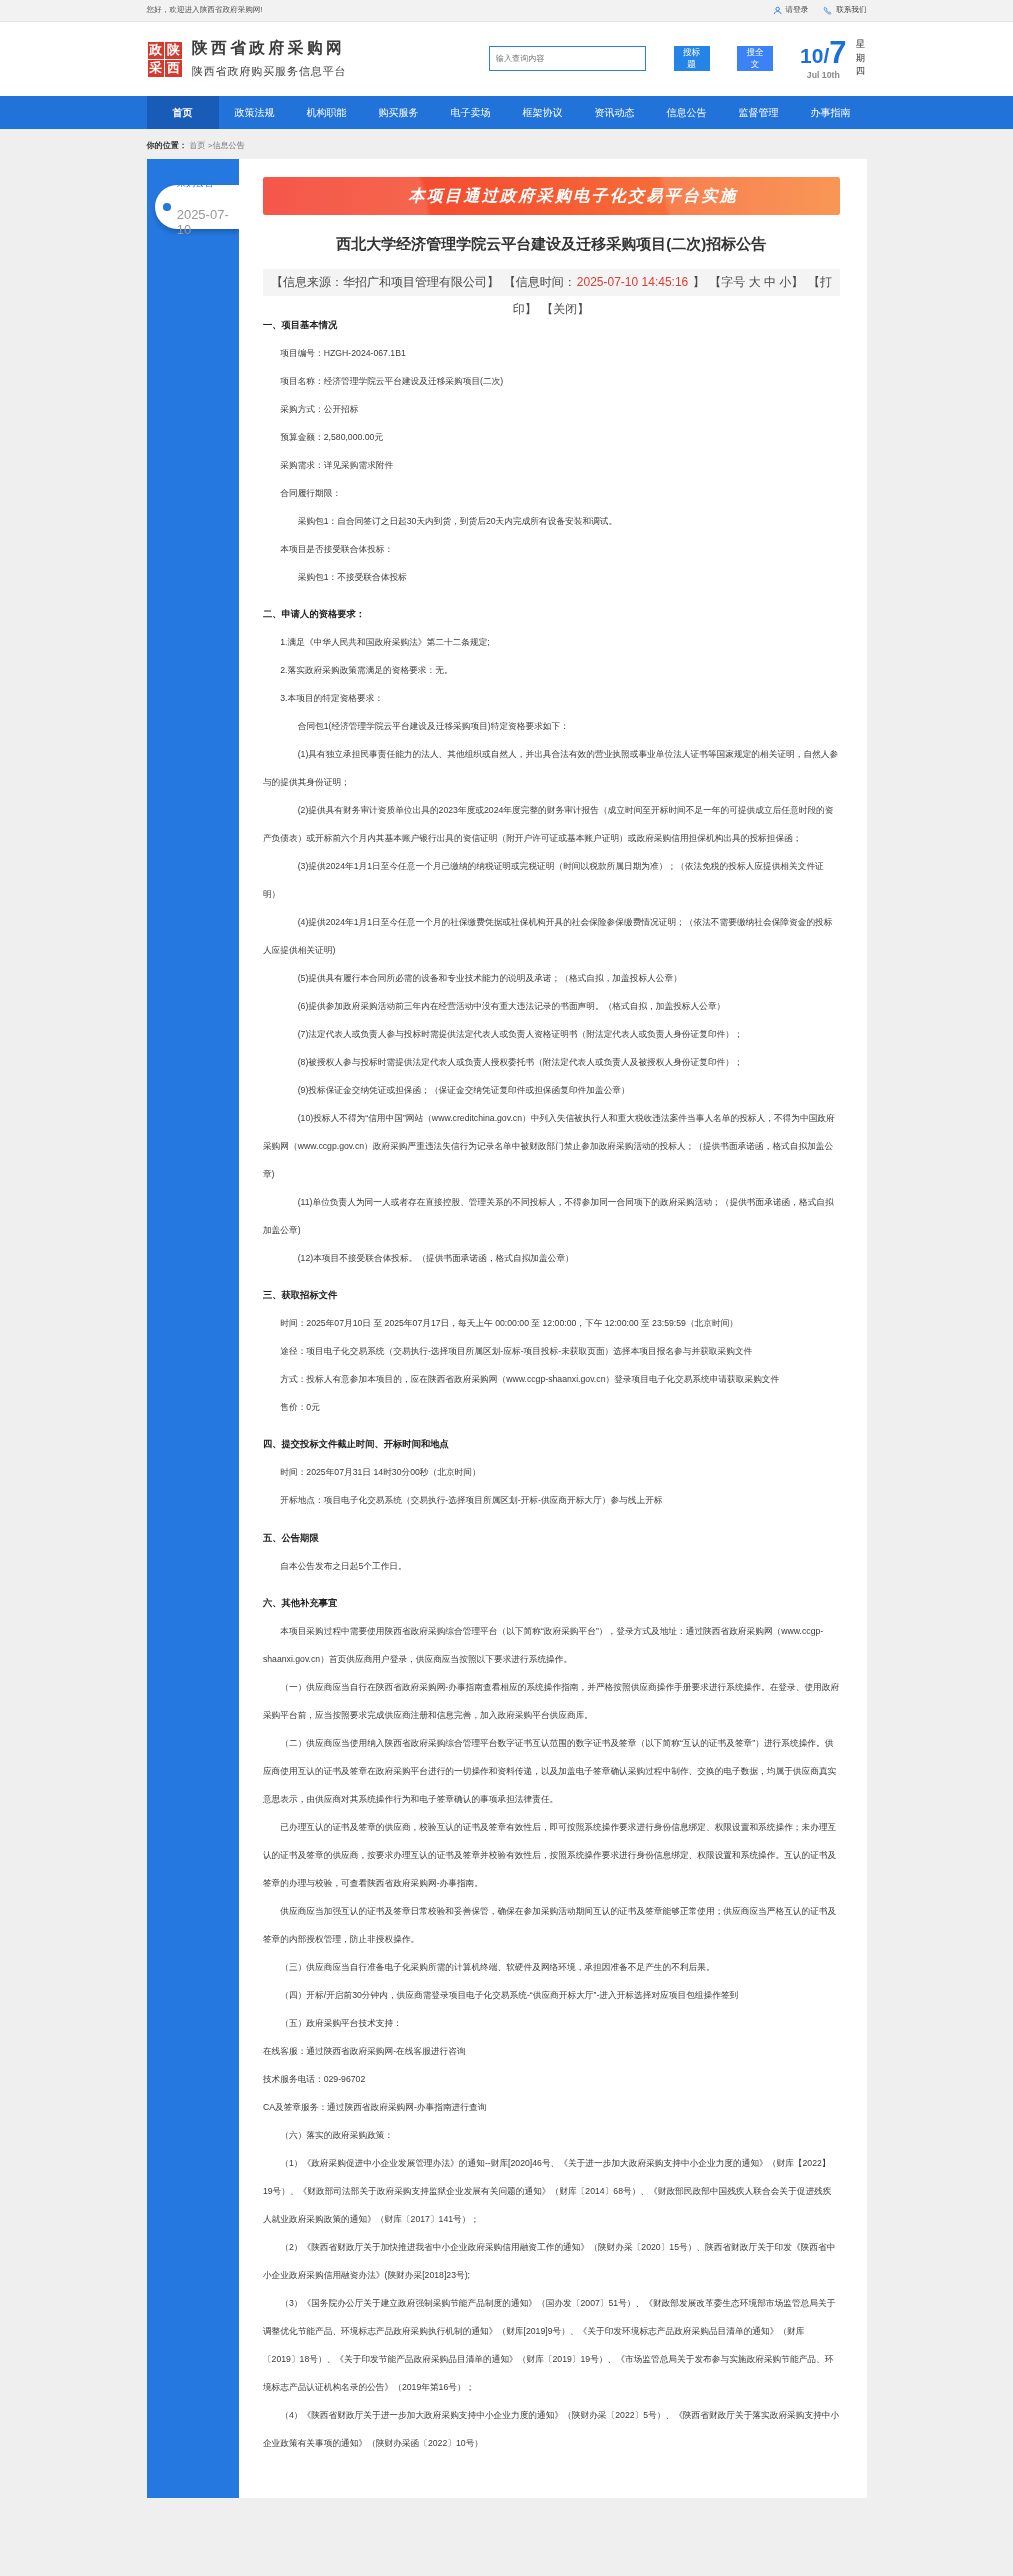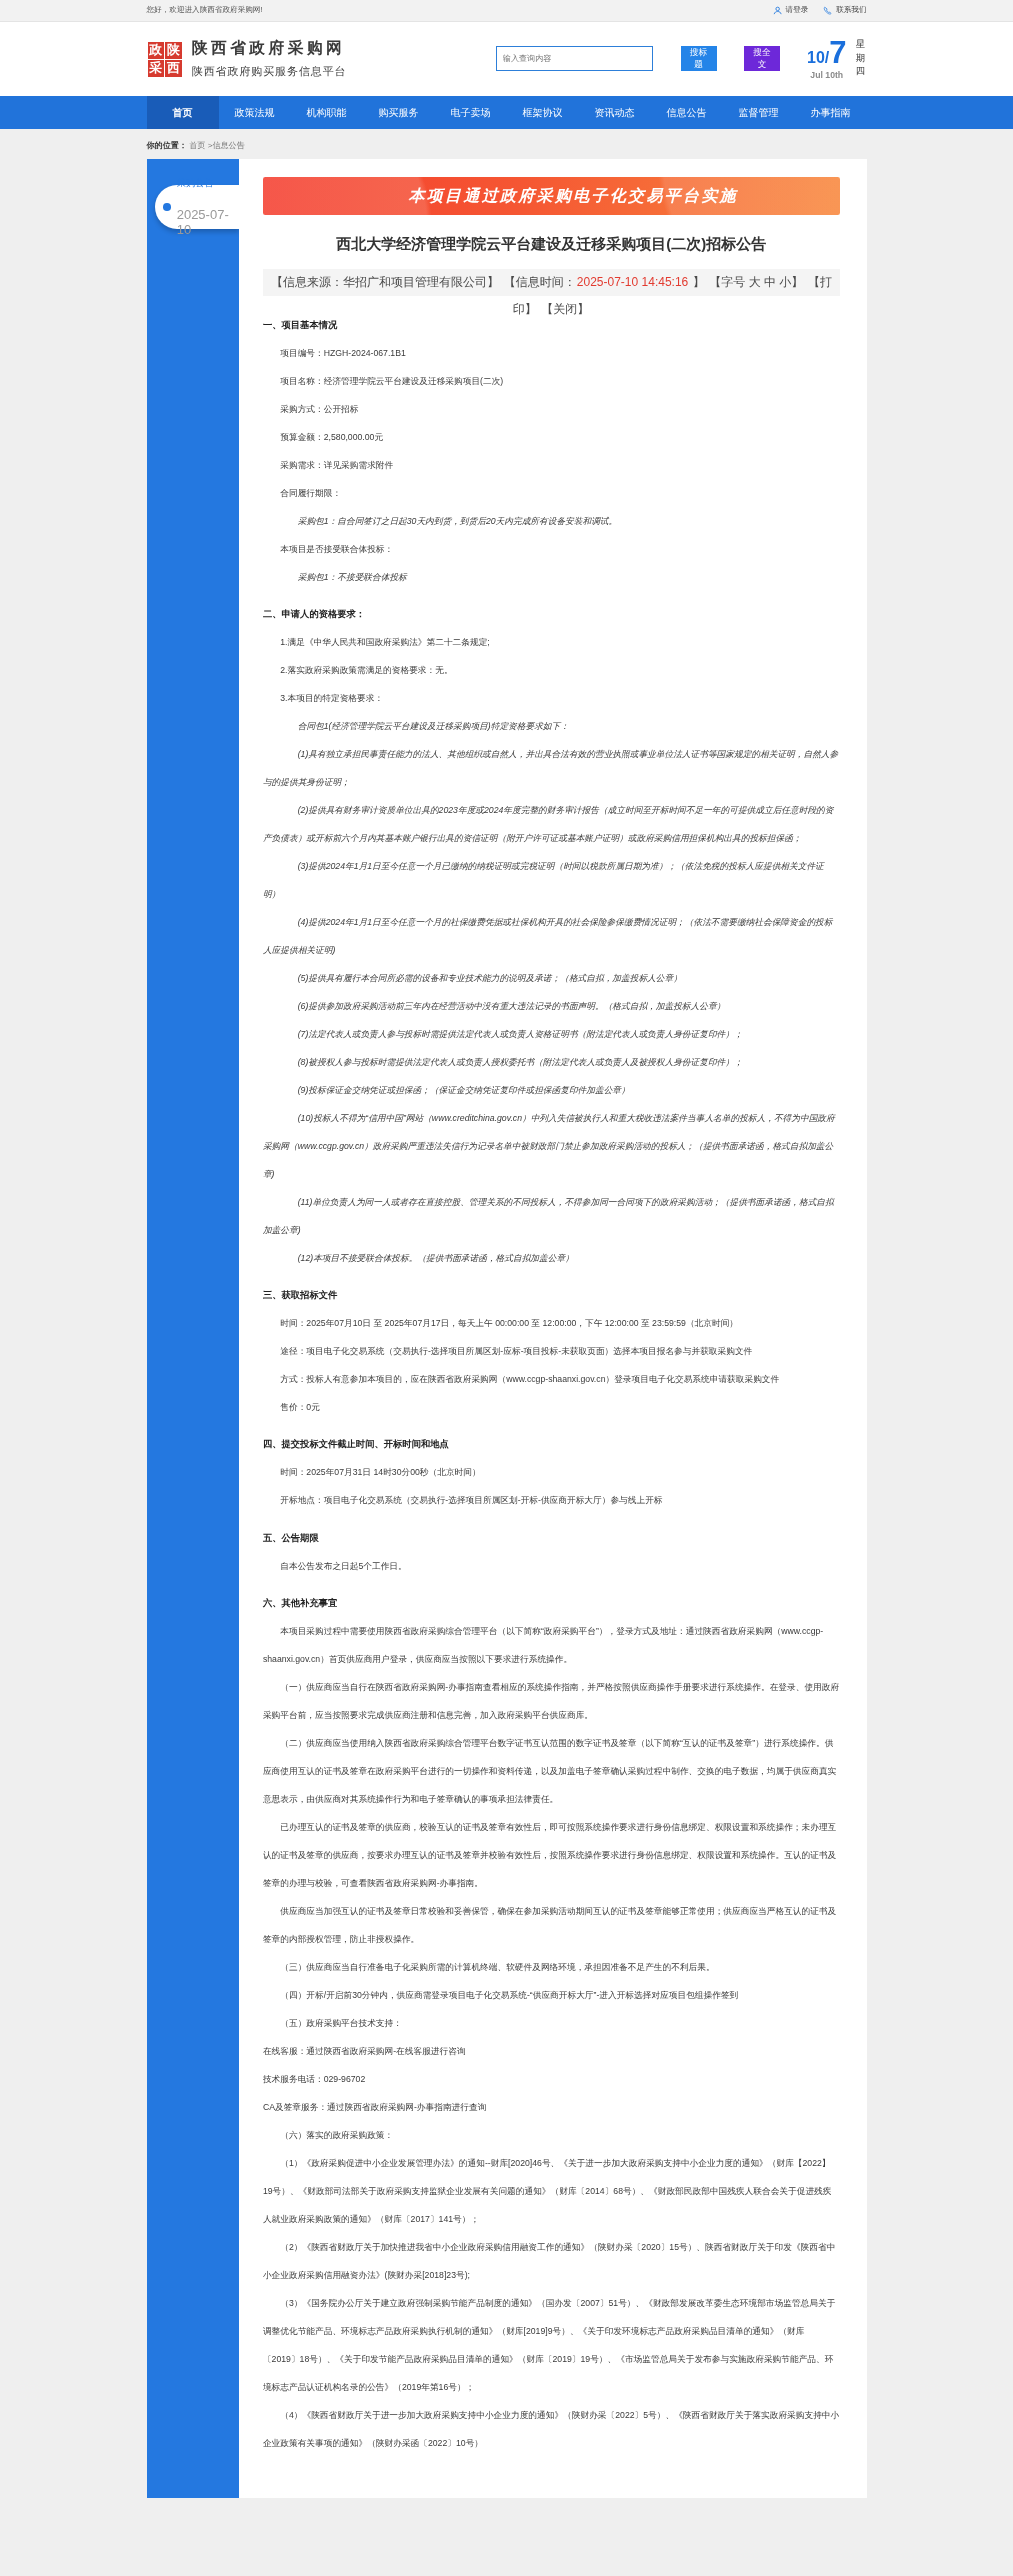--- a/index.html
+++ b/index.html
@@ -28,25 +28,25 @@
     border:1.7px solid #d63a2f; gap:1.2px; background-clip:padding-box; flex:0 0 auto;
   }
   .logo-seal span { background:#d63a2f; color:#fff; font-size:12.8px; font-weight:bold; display:flex; align-items:center; justify-content:center; outline:0.6px solid #fff; }
   .site-titles { margin-left:9.3px; }
   .site-title { font-size:15.7px; font-weight:bold; color:#3a3a3a; letter-spacing:3.5px; }
   .site-subtitle { font-size:11px; color:#3d3d3d; letter-spacing:0.9px; margin-top:4.1px; }
   .search-area { margin-left:auto; display:flex; align-items:center;gap:24px; }
   .search-input { width:157px; height:24.4px; border:1.2px solid #2d7fd9; padding:0 5.8px; font-size:8.1px; outline:none; color:#333; }
   .search-btn { height:24.4px; width:36px; border:none; color:#fff; font-size:8.7px; cursor:pointer; margin-left:3.5px; font-family:inherit; }
   .btn-title { background:#2484e8; }
-  .btn-full { background:#6d28d9; }
+  .btn-full { background:#3b82f6; }
   .date-widget { display:flex; margin-left:27px; align-items:center; }
   .date-left { text-align:center; }
   .date-num { color:#1a6fdc; font-weight:bold; line-height:1; white-space:nowrap; }
-  .date-num .md { font-size:16px; }
+  .date-num .md { font-size:21px; }
   .date-num .d { font-size:31px; }
   .date-en { font-size:8.7px; color:#8a8a8a; font-weight:bold; margin-top:1.2px; }
   .weekday { width:1.15em; font-size:9.3px; color:#333; line-height:1.45; word-break:break-all; margin-left:9.3px; }
 
   
   .nav { background:#2173da; height:33px; }
   .nav .container { display:flex; height:100%; }
   .nav-item { width:72px; text-align:center; line-height:33px; color:#fff; font-size:10px; text-decoration:none; cursor:pointer; }
   .nav-item.active { background:#195cb8; font-weight:bold; }
 
@@ -86,21 +86,21 @@
   .meta-action { cursor:pointer; }
 
   .overview-box { border:0.6px solid #6f6f6f; margin-top:15px; padding:11.6px 15px 14px; }
   .ov-head { font-size:9.3px; font-weight:bold; color:#222; }
   .ov-body { font-size:8.7px; color:#3a3a3a; line-height:28px; text-indent:2em; margin-top:4.6px; }
 
   .blocks { margin-top:15px; }
   .blk { font-size:8.7px; color:#3a3a3a; line-height:28px; }
   .blk.h { font-size:9.3px; font-weight:bold; color:#222; margin-top:9.3px; }
   .blk.p  { text-indent:2em; }
-  .blk.p2 { text-indent:4em;font-style:italic; }
+  .blk.p2 { text-indent:4em; }
   .blk.p0 { text-indent:0; }
 </style>
 </head>
 <body>
 
 <div class="topbar">
   <div class="container">
     <span>您好，欢迎进入陕西省政府采购网!</span>
     <span class="topbar-right">
       <span class="topbar-link">

